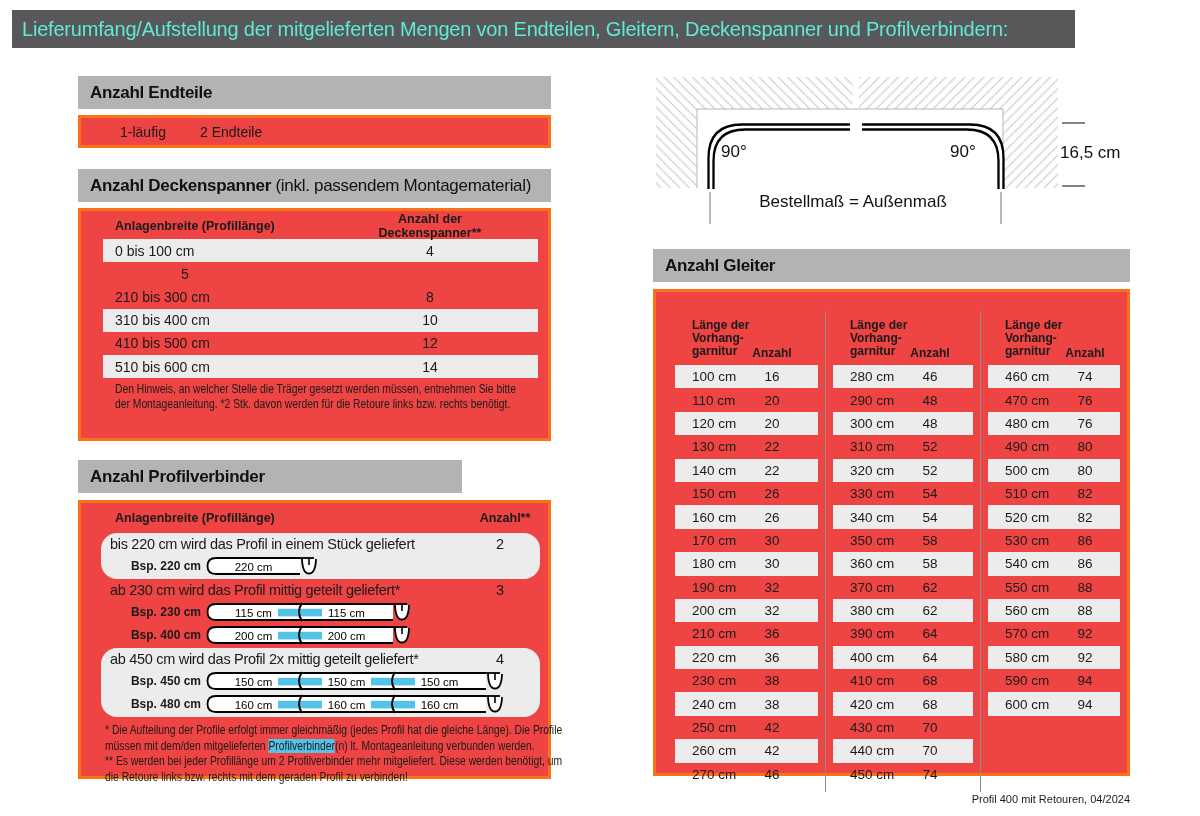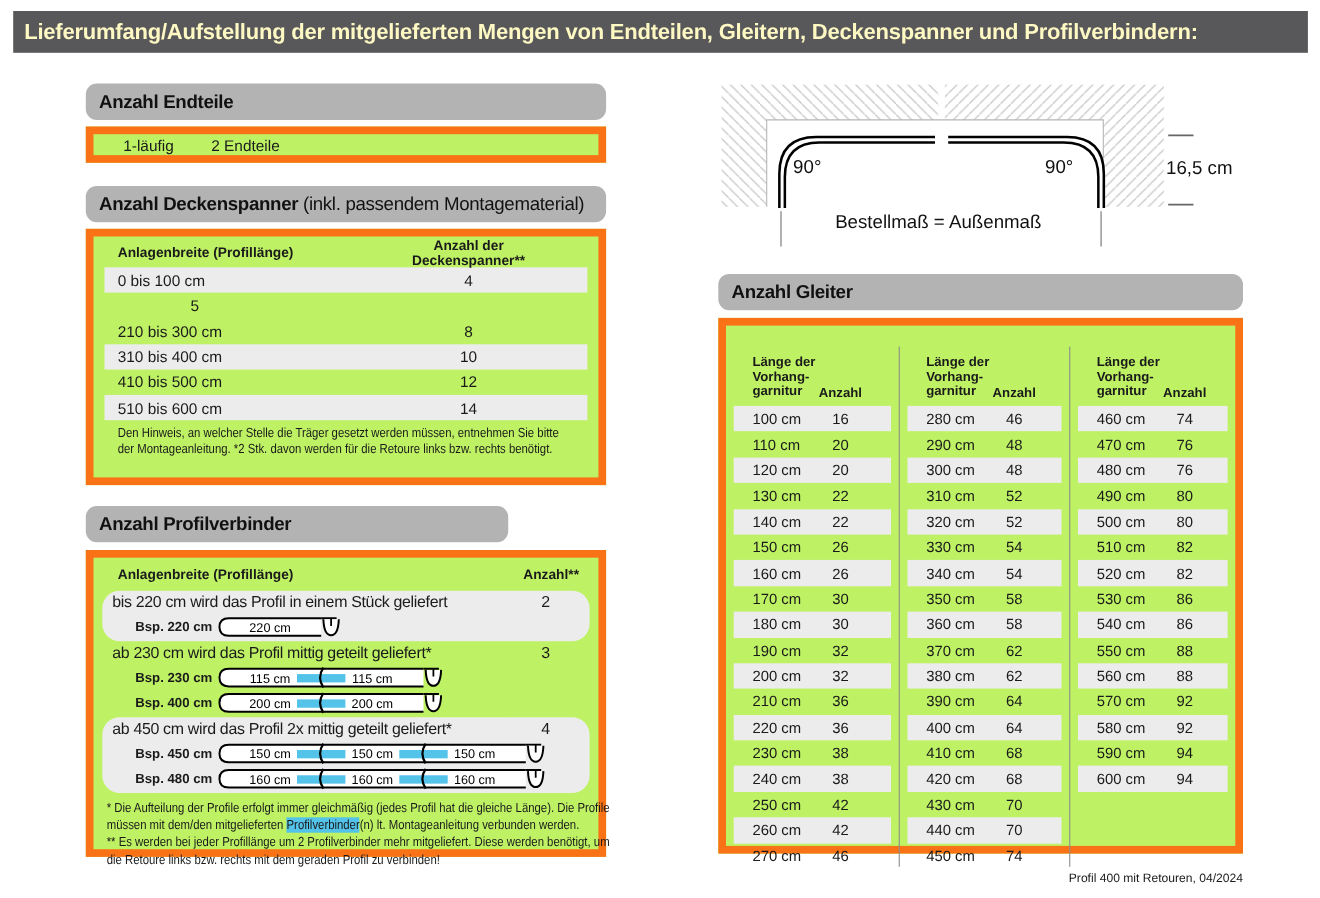--- a/index.html
+++ b/index.html
@@ -1,25 +1,25 @@
 <!DOCTYPE html>
 <html><head>
 <meta charset="utf-8">
 <style>
   html,body{margin:0;padding:0;background:#fff;}
   .page{position:relative;width:1200px;height:816px;background:#fff;overflow:hidden;
         font-family:"Liberation Sans",sans-serif;color:#1a1a1a;
         --blue:#54c3ea;--hgray:#b3b3b3;--bar:#58585a;--shade:#ececec;}
-  .topbar{position:absolute;left:12px;top:10px;width:1177px;height:38px;background:var(--bar);
-          color:#fef9c3;font-weight:bold;font-size:20px;line-height:38px;padding-left:10px;
+  .topbar{position:absolute;left:12px;top:10px;width:1063px;height:38px;background:var(--bar);
+          color:#5eead4;font-weight:normal;font-size:20px;line-height:38px;padding-left:10px;
           box-sizing:border-box;letter-spacing:-0.2px;white-space:nowrap;}
   .sec-head{position:absolute;background:var(--hgray);height:33px;line-height:33px;font-size:17px;
-            font-weight:bold;padding-left:12px;box-sizing:border-box;letter-spacing:-0.3px;white-space:nowrap;color:#111;border-radius:10px;}
+            font-weight:bold;padding-left:12px;box-sizing:border-box;letter-spacing:-0.3px;white-space:nowrap;color:#111;}
   .sec-head .normal{font-weight:normal;}
-  .box{position:absolute;background:#bef264;border:7px solid #f97316;box-sizing:border-box;}
+  .box{position:absolute;background:#ef4444;border:3px solid #f97316;box-sizing:border-box;padding-left:12px;}
   
   .endteile-box{display:flex;align-items:center;font-size:14px;}
   .endteile-box .lab{margin-left:27px;width:72px;}
   .endteile-box .val{margin-left:8px;}
   
   .ds-thead{display:flex;height:26px;align-items:center;font-size:12.5px;font-weight:bold;margin-top:2px;}
   .ds-thead .c1{padding-left:22px;flex:1;}
   .ds-thead .c2{width:170px;text-align:center;margin-right:33px;}
   .ds-row{display:flex;height:23.2px;align-items:center;font-size:14px;margin:0 10px;}
   .ds-row .c1{padding-left:12px;flex:1;}

